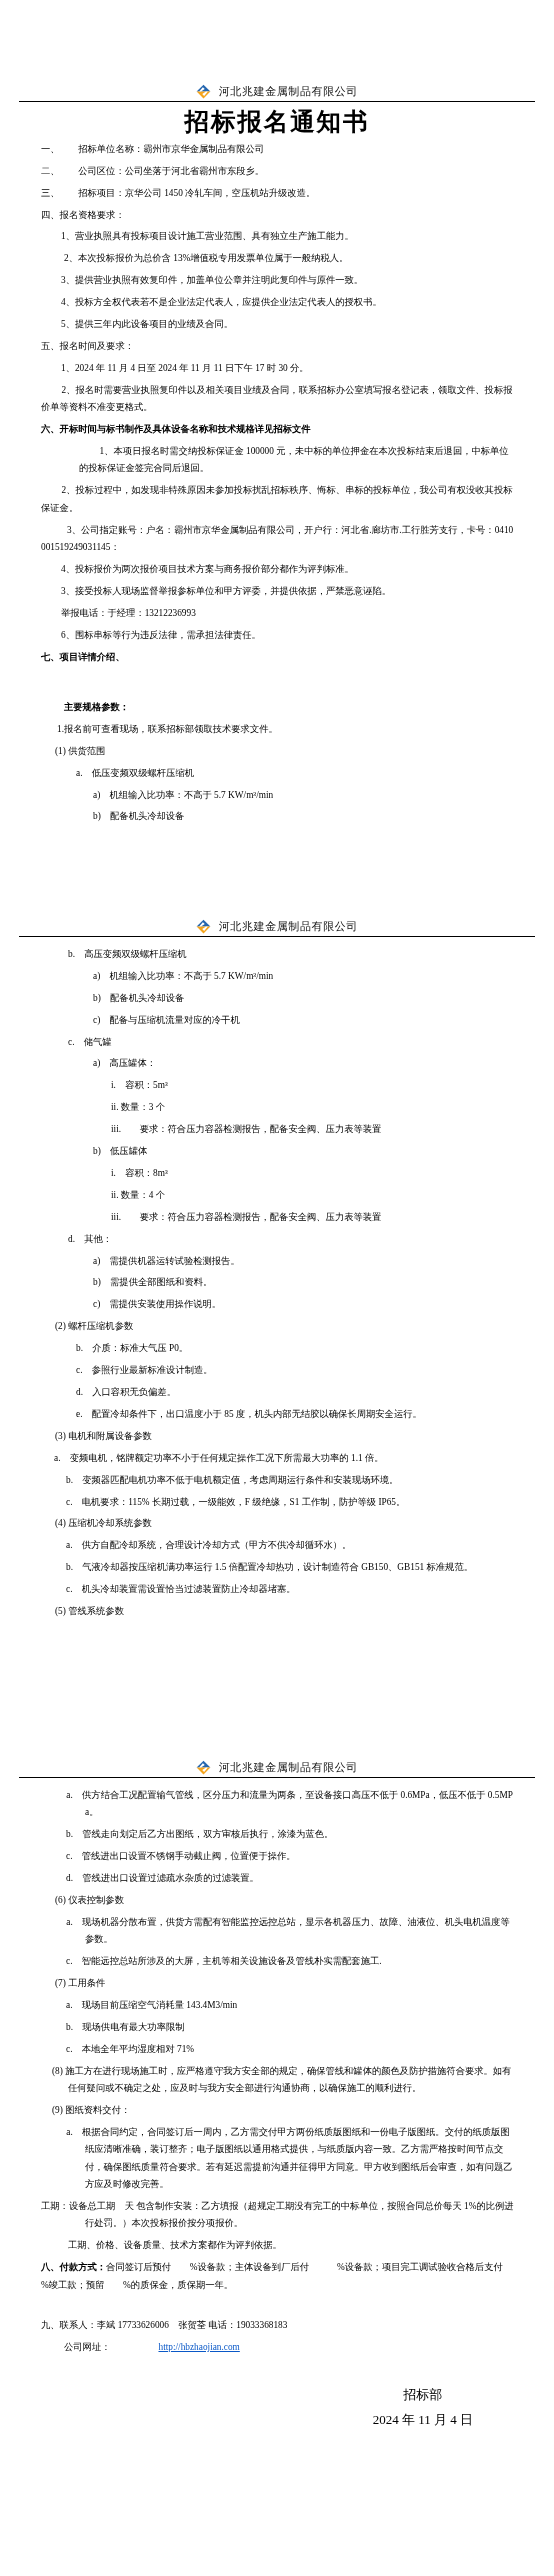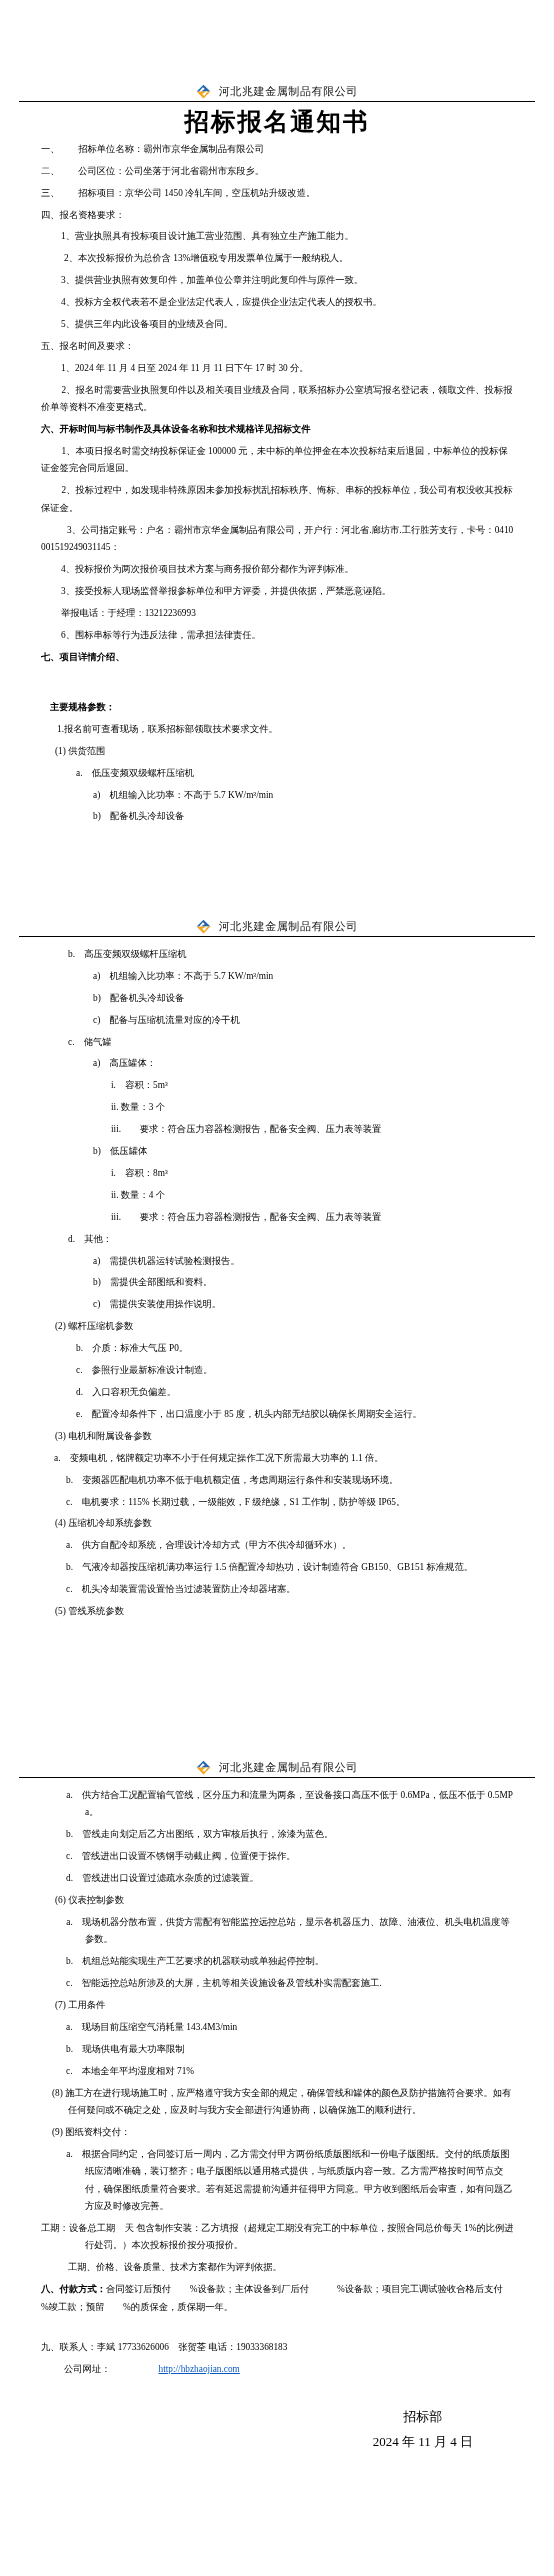--- a/index.html
+++ b/index.html
@@ -54,29 +54,29 @@
       <div class="line" style="padding-left: 41px; text-indent: 0px;">四、报名资格要求：</div>
       <div class="line" style="padding-left: 61px; text-indent: 0px;">1、营业执照具有投标项目设计施工营业范围、具有独立生产施工能力。</div>
       <div class="line" style="padding-left: 64px; text-indent: 0px;">2、本次投标报价为总价含 13%增值税专用发票单位属于一般纳税人。</div>
       <div class="line" style="padding-left: 61px; text-indent: 0px;">3、提供营业执照有效复印件，加盖单位公章并注明此复印件与原件一致。</div>
       <div class="line" style="padding-left: 61px; text-indent: 0px;">4、投标方全权代表若不是企业法定代表人，应提供企业法定代表人的授权书。</div>
       <div class="line" style="padding-left: 61px; text-indent: 0px;">5、提供三年内此设备项目的业绩及合同。</div>
       <div class="line" style="padding-left: 41px; text-indent: 0px;">五、报名时间及要求：</div>
       <div class="line" style="padding-left: 61px; text-indent: 0px;">1、2024 年 11 月 4 日至 2024 年 11 月 11 日下午 17 时 30 分。</div>
       <div class="line" style="padding-left: 41px; text-indent: 20.6px;">2、报名时需要营业执照复印件以及相关项目业绩及合同，联系招标办公室填写报名登记表，领取文件、投标报价单等资料不准变更格式。</div>
       <div class="line bold" style="padding-left: 41px; text-indent: 0px;">六、开标时间与标书制作及具体设备名称和技术规格详见招标文件</div>
-      <div class="line" style="padding-left: 41px; text-indent: 20.6px;">1、本项日报名时需交纳投标保证金 100000 元，未中标的单位押金在本次投标结束后退回，中标单位的投标保证金签完合同后退回。</div>
+      <div class="line" style="padding-left: 41px; text-indent: 20.6px; margin-left: 38px;">1、本项日报名时需交纳投标保证金 100000 元，未中标的单位押金在本次投标结束后退回，中标单位的投标保证金签完合同后退回。</div>
       <div class="line" style="padding-left: 41px; text-indent: 20.6px;">2、投标过程中，如发现非特殊原因未参加投标扰乱招标秩序、悔标、串标的投标单位，我公司有权没收其投标保证金。</div>
       <div class="line" style="padding-left: 41px; text-indent: 26px;">3、公司指定账号：户名：霸州市京华金属制品有限公司，开户行：河北省.廊坊市.工行胜芳支行，卡号：0410001519249031145：</div>
       <div class="line" style="padding-left: 61px; text-indent: 0px;">4、投标报价为两次报价项目技术方案与商务报价部分都作为评判标准。</div>
       <div class="line" style="padding-left: 61px; text-indent: 0px;">3、接受投标人现场监督举报参标单位和甲方评委，并提供依据，严禁恶意诬陷。</div>
       <div class="line" style="padding-left: 61px; text-indent: 0px;">举报电话：于经理：13212236993</div>
       <div class="line" style="padding-left: 61px; text-indent: 0px;">6、围标串标等行为违反法律，需承担法律责任。</div>
       <div class="line bold" style="padding-left: 41px; text-indent: 0px;">七、项目详情介绍、</div>
-      <div class="line bold" style="padding-left: 50px; text-indent: 0px; margin-top: 33px;">主要规格参数：</div>
+      <div class="line bold" style="padding-left: 64px; text-indent: 0px; margin-top: 33px;">主要规格参数：</div>
       <div class="line" style="padding-left: 57px; text-indent: 0px;">1.报名前可查看现场，联系招标部领取技术要求文件。</div>
       <div class="line" style="padding-left: 55px; text-indent: 0px;">(1) 供货范围</div>
       <div class="line" style="padding-left: 76px; text-indent: 0px;">a.　低压变频双级螺杆压缩机</div>
       <div class="line" style="padding-left: 93px; text-indent: 0px;">a)　机组输入比功率：不高于 5.7 KW/m³/min</div>
       <div class="line" style="padding-left: 93px; text-indent: 0px;">b)　配备机头冷却设备</div>
     </div>
 </section>
 
 <section class="page" id="page2">
   <div class="page-header">
@@ -135,21 +135,20 @@
     <span class="company-name">河北兆建金属制品有限公司</span>
   </div>
   <hr class="header-rule">
   <div class="page-body">
       <div class="line" style="padding-left: 85px; text-indent: -18.7px;">a.　供方结合工况配置输气管线，区分压力和流量为两条，至设备接口高压不低于 0.6MPa，低压不低于 0.5MPa。</div>
       <div class="line" style="padding-left: 66px; text-indent: 0px;">b.　管线走向划定后乙方出图纸，双方审核后执行，涂漆为蓝色。</div>
       <div class="line" style="padding-left: 66px; text-indent: 0px;">c.　管线进出口设置不锈钢手动截止阀，位置便于操作。</div>
       <div class="line" style="padding-left: 66px; text-indent: 0px;">d.　管线进出口设置过滤疏水杂质的过滤装置。</div>
       <div class="line" style="padding-left: 55px; text-indent: 0px;">(6) 仪表控制参数</div>
       <div class="line" style="padding-left: 85px; text-indent: -18.7px;">a.　现场机器分散布置，供货方需配有智能监控远控总站，显示各机器压力、故障、油液位、机头电机温度等参数。</div>
-      <div class="line" style="padding-left: 66px; text-indent: 0px;">b.　机组总站能实现生产工艺要求的机器联动或单独起停控制。</div>
       <div class="line" style="padding-left: 66px; text-indent: 0px; font-family: Liberation Serif, serif;">c.　智能远控总站所涉及的大屏，主机等相关设施设备及管线朴实需配套施工.</div>
       <div class="line" style="padding-left: 55px; text-indent: 0px;">(7) 工用条件</div>
       <div class="line" style="padding-left: 66px; text-indent: 0px;">a.　现场目前压缩空气消耗量 143.4M3/min</div>
       <div class="line" style="padding-left: 66px; text-indent: 0px;">b.　现场供电有最大功率限制</div>
       <div class="line" style="padding-left: 66px; text-indent: 0px;">c.　本地全年平均湿度相对 71%</div>
       <div class="line" style="padding-left: 68px; text-indent: -16px;">(8) 施工方在进行现场施工时，应严格遵守我方安全部的规定，确保管线和罐体的颜色及防护措施符合要求。如有任何疑问或不确定之处，应及时与我方安全部进行沟通协商，以确保施工的顺利进行。</div>
       <div class="line" style="padding-left: 52px; text-indent: 0px;">(9) 图纸资料交付：</div>
       <div class="line" style="padding-left: 85px; text-indent: -18.7px;">a.　根据合同约定，合同签订后一周内，乙方需交付甲方两份纸质版图纸和一份电子版图纸。交付的纸质版图纸应清晰准确，装订整齐；电子版图纸以通用格式提供，与纸质版内容一致。乙方需严格按时间节点交付，确保图纸质量符合要求。若有延迟需提前沟通并征得甲方同意。甲方收到图纸后会审查，如有问题乙方应及时修改完善。</div>
       <div class="line" style="padding-left: 85px; text-indent: -44px;">工期：设备总工期　天 包含制作安装：乙方填报（超规定工期没有完工的中标单位，按照合同总价每天 1%的比例进行处罚。）本次投标报价按分项报价。</div>
       <div class="line" style="padding-left: 68px; text-indent: 0px;">工期、价格、设备质量、技术方案都作为评判依据。</div>

